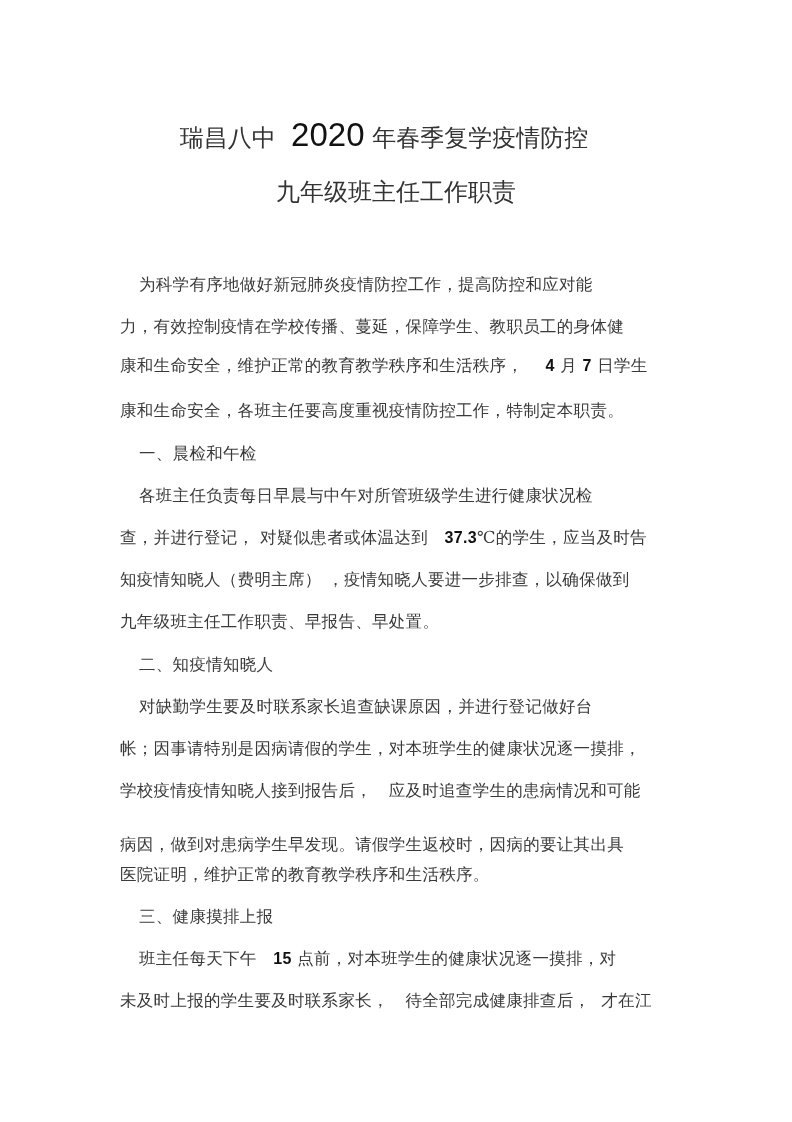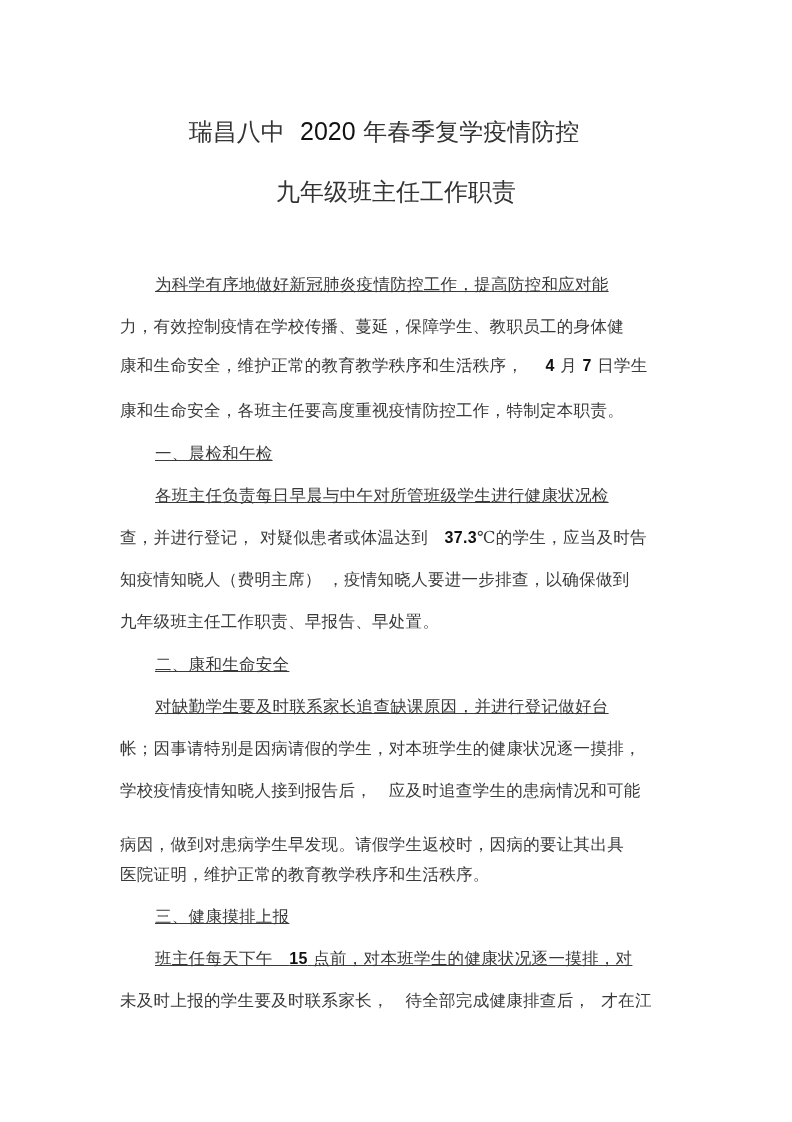--- a/index.html
+++ b/index.html
@@ -3,23 +3,23 @@
 <meta charset="utf-8">
 <style>
   html, body { margin: 0; padding: 0; background: #ffffff; }
   body { width: 792px; height: 1122px; position: relative; overflow: hidden;
          font-family: "DejaVu Serif", "Liberation Serif", serif; color: #3a3a3a; }
   .title { position: absolute; left: 0; width: 792px; text-align: center;
            font-size: 24px; color: #333; white-space: pre; }
   .t1 { top: 116px; left: -12px; }
   .t2 { top: 176px; }
   .num { font-family: "Liberation Sans", sans-serif; color: #111; }
-  .t1 .num { font-size: 25px; }
+  .t1 .num { font-size: 33px; }
   .line { position: absolute; left: 120px; font-size: 16.5px; white-space: pre; letter-spacing: 0.3px; }
-  .ind { left: 155px; text-decoration: underline; }
+  .ind { left: 139px; }
   .line .num { font-weight: bold; font-size: 16px; }
 </style>
 </head>
 <body>
 
 <div>
 
   <div class="title t1"><span>瑞昌八中  </span><span class="num">2020</span><span> 年春季复学疫情防控</span></div>
   <div class="title t2">九年级班主任工作职责</div>
 
@@ -27,21 +27,21 @@
   <div class="line" style="top:316px">力，有效控制疫情在学校传播、蔓延，保障学生、教职员工的身体健</div>
   <div class="line" style="top:355px"><span>康和生命安全，维护正常的教育教学秩序和生活秩序，    </span><span class="num">4</span><span> 月 </span><span class="num">7</span><span> 日学生</span></div>
   <div class="line" style="top:400px">康和生命安全，各班主任要高度重视疫情防控工作，特制定本职责。</div>
 
   <div class="line ind" style="top:443px">一、晨检和午检</div>
   <div class="line ind" style="top:485px">各班主任负责每日早晨与中午对所管班级学生进行健康状况检</div>
   <div class="line" style="top:527px"><span>查，并进行登记， 对疑似患者或体温达到   </span><span class="num">37.3</span><span>℃的学生，应当及时告</span></div>
   <div class="line" style="top:569px">知疫情知晓人（费明主席） ，疫情知晓人要进一步排查，以确保做到</div>
   <div class="line" style="top:611px">九年级班主任工作职责、早报告、早处置。</div>
 
-  <div class="line ind" style="top:654px">二、康和生命安全</div>
+  <div class="line ind" style="top:654px">二、知疫情知晓人</div>
   <div class="line ind" style="top:696px">对缺勤学生要及时联系家长追查缺课原因，并进行登记做好台</div>
   <div class="line" style="top:738px">帐；因事请特别是因病请假的学生，对本班学生的健康状况逐一摸排，</div>
   <div class="line" style="top:780px">学校疫情疫情知晓人接到报告后，   应及时追查学生的患病情况和可能</div>
   <div class="line" style="top:834px">病因，做到对患病学生早发现。请假学生返校时，因病的要让其出具</div>
   <div class="line" style="top:864px">医院证明，维护正常的教育教学秩序和生活秩序。</div>
 
   <div class="line ind" style="top:906px">三、健康摸排上报</div>
   <div class="line ind" style="top:948px"><span>班主任每天下午   </span><span class="num">15</span><span> 点前，对本班学生的健康状况逐一摸排，对</span></div>
   <div class="line" style="top:990px">未及时上报的学生要及时联系家长，   待全部完成健康排查后，  才在江</div>
 

